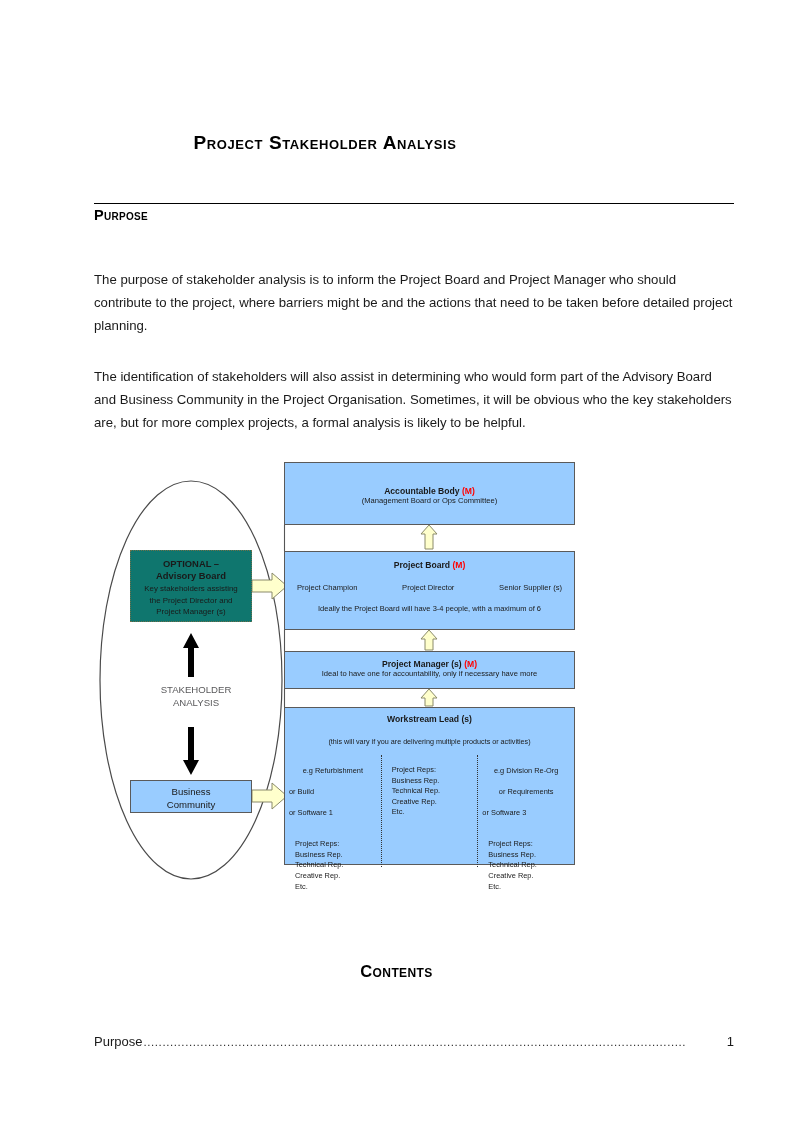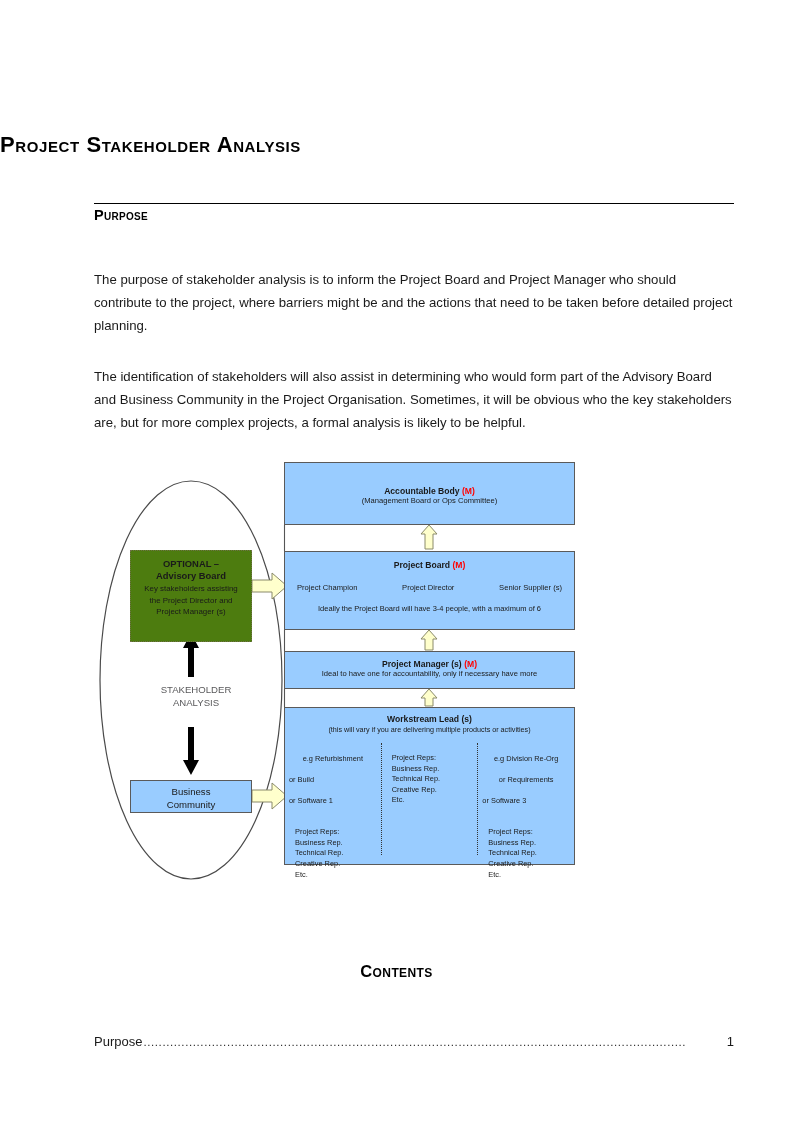--- a/index.html
+++ b/index.html
@@ -20,22 +20,22 @@
     position: absolute;
     inset: 0;
   }
 
   
   .doc-title {
     position: absolute;
     left: 0;
     top: 132px;
     width: 650px;
-    text-align: left;
-    font-size: 22px;
+    text-align: center;
+    font-size: 19px;
     font-weight: bold;
     font-variant: small-caps;
     letter-spacing: 0.6px;
   }
 
   
   .section-rule {
     position: absolute;
     left: 94px;
     top: 203px;
@@ -131,21 +131,21 @@
   }
   #box-project-manager .inner {
     position: absolute; left: 0; right: 0; top: 7px;
   }
 
   
   #box-workstream {
     left: 190px; top: 252px; width: 291px; height: 158px;
   }
   #box-workstream .ws-title { margin-top: 6px; }
-  #box-workstream .ws-note { margin-top: 1px; font-size: 7.2px; }
+  #box-workstream .ws-note { margin-top: 13px; font-size: 7.2px; }
   .ws-cols {
     display: flex;
     margin-top: 9px;
     height: 112px;
   }
   .ws-col {
     flex: 1 1 0;
     position: relative;
     padding: 0 4px;
     font-size: 7.4px;
@@ -155,22 +155,22 @@
   .ws-col + .ws-col { border-left: 1.2px dotted #333; }
   .ws-example { white-space: pre-line; }
   .ws-example .l1 { display:block; text-align: center; }
   .ws-example .l2 { display:block; text-align: center; }
   .ws-example .l3 { display:block; text-align: left; }
   .ws-reps { margin-top: 10px; padding-left: 6px; }
   .ws-reps span { display: block; }
 
   
   #box-advisory {
-    left: 36px; top: 95px; width: 122px; height: 92px;
-    background: #4d7c0f;
+    left: 36px; top: 95px; width: 122px; height: 72px;
+    background: #0f766e;
     border: 1.3px dotted #6f6f4a;
   }
   #box-advisory .ab-t1 {
     font-weight: bold; font-size: 9.4px; margin-top: 7px;
   }
   #box-advisory .ab-t2 {
     font-weight: bold; font-size: 9.4px; margin-top: 1px;
   }
   #box-advisory .ab-body {
     font-size: 7.9px; line-height: 11.5px; margin-top: 2px;

